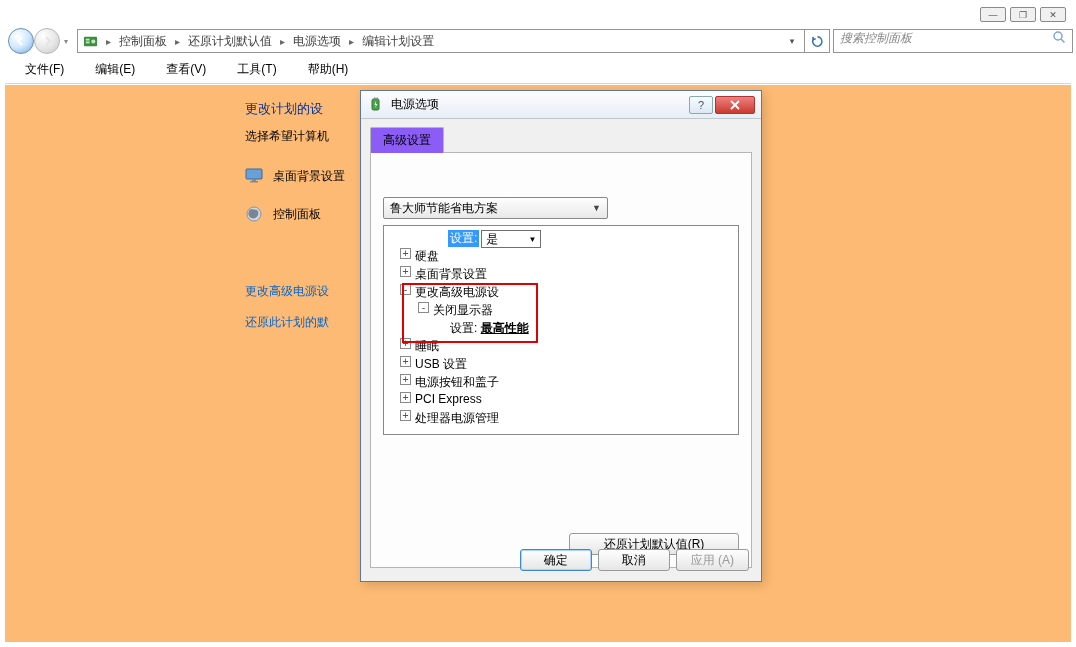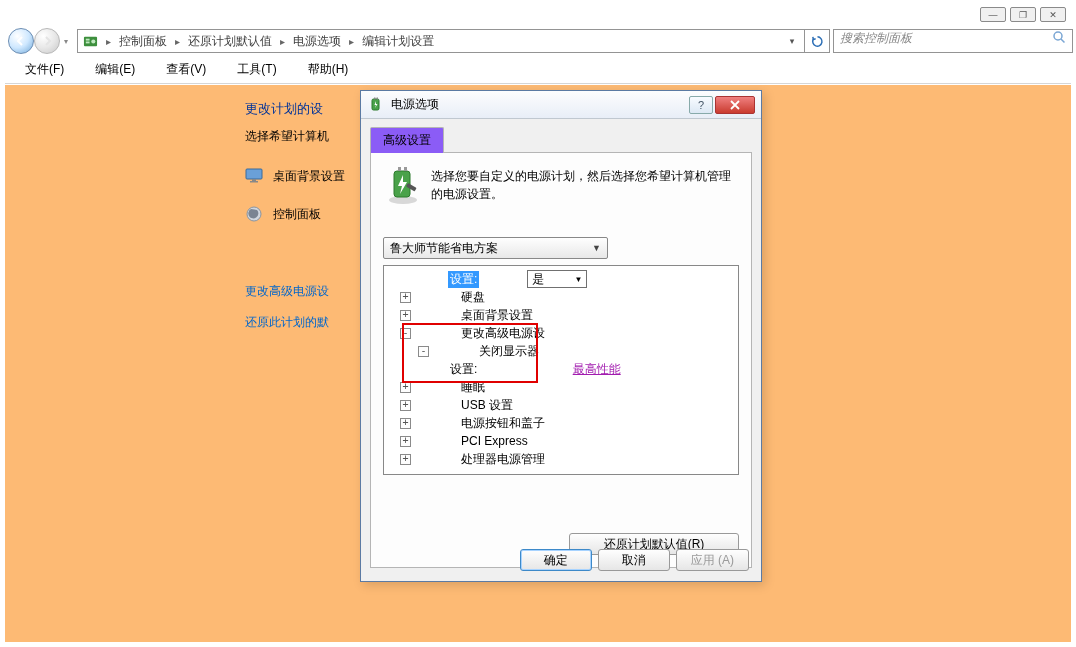--- a/index.html
+++ b/index.html
@@ -57,27 +57,27 @@
   .tab { padding:4px 12px; border:1px solid #b5b5b5; border-bottom:none; background:#8b5cf6; border-radius:2px 2px 0 0; position:relative; top:1px; }
   .tabbody { margin:0 9px 9px 9px; border:1px solid #b5b5b5; border-top:none; background:#fdfdfd; padding:12px 12px 10px 12px; height:415px; position:relative; }
   .intro { display:flex; gap:8px; }
   .intro .bigicon { width:40px; height:40px; flex-shrink:0; }
   .intro .itxt { flex:1; line-height:1.5; padding-top:2px; }
   
   .plansel { margin-top:32px; width:225px; height:22px; border:1px solid #888; background:linear-gradient(#fefefe,#e8e8e8); display:flex; align-items:center; padding:0 6px; border-radius:2px; }
   .plansel .pdrop { margin-left:auto; font-size:9px; color:#444; }
   
   .tree { margin-top:6px; height:210px; border:1px solid #888; background:#fff; overflow:hidden; padding:4px 2px; }
-  .tnode { display:flex; align-items:center; height:18px;gap:46px; }
+  .tnode { display:flex; align-items:flex-start; height:18px; }
   .tbox { width:11px; height:11px; border:1px solid #8a8a8a; background:#fdfdfd; display:flex; align-items:center; justify-content:center; font-size:10px; line-height:1; color:#555; margin-right:4px; flex-shrink:0; font-family:monospace; }
   .selrow { background:#3399ff; color:#fff; padding:0 2px; }
   .minidrop { width:60px; height:18px; border:1px solid #707070; background:#fff; display:flex; align-items:center; padding:0 4px; margin-left:2px; }
   .minidrop .dda { margin-left:auto; font-size:8px; }
   .redbox { position:absolute; border:2px solid #e00000; pointer-events:none; }
-  .linkv { color:#a21caf; text-decoration:underline; }
+  .linkv { color:#000000; text-decoration:underline;font-weight:bold; }
   
   .restore { position:absolute; right:12px; bottom:12px; }
   
   .dlgbtns { position:absolute; bottom:10px; right:12px; display:flex; gap:6px; }
   .dlgbtns .stdbtn { min-width:72px; }
   .dlgbtns .primary { border:1px solid #3d89c9; box-shadow:inset 0 0 0 1px #a7d3ff; }
   .dlgbtns .dis { color:#9a9a9a; }
 </style>
 </head>
 <body>
@@ -205,33 +205,20 @@
           <path d="M1 1 L9 9 M9 1 L1 9" stroke="#fff" stroke-width="1.8"></path>
         </svg>
     </span>
   </div>
 
   <div class="tabstrip">
     <div class="tab">高级设置</div>
   </div>
 
   <div class="tabbody">
-    <div class="intro">
-      <div class="bigicon">
-        <svg width="40" height="40" viewBox="0 0 40 40">
-            <ellipse cx="20" cy="35" rx="14" ry="4" fill="#d8d8d8"></ellipse>
-            <rect x="11" y="6" width="16" height="26" rx="3" fill="#4aa24a" stroke="#2c7a2c" stroke-width="1"></rect>
-            <rect x="15" y="2" width="3" height="4" fill="#9a9a9a"></rect>
-            <rect x="21" y="2" width="3" height="4" fill="#9a9a9a"></rect>
-            <path d="M20 10 L15 21 H19 L17 29 L24 17 H20 Z" fill="#ffffff"></path>
-            <rect x="25" y="18" width="10" height="4" rx="1" fill="#555" transform="rotate(30 25 18)"></rect>
-          </svg>
-      </div>
-      <div class="itxt">选择您要自定义的电源计划，然后选择您希望计算机管理的电源设置。</div>
-    </div>
 
     <div class="plansel">
       <span>鲁大师节能省电方案</span>
       <span class="pdrop">▼</span>
     </div>
 
     <div class="tree" style="position:relative;">
 
       <div class="tnode" style="padding-left:62px;">
         <span class="selrow">设置:</span>

